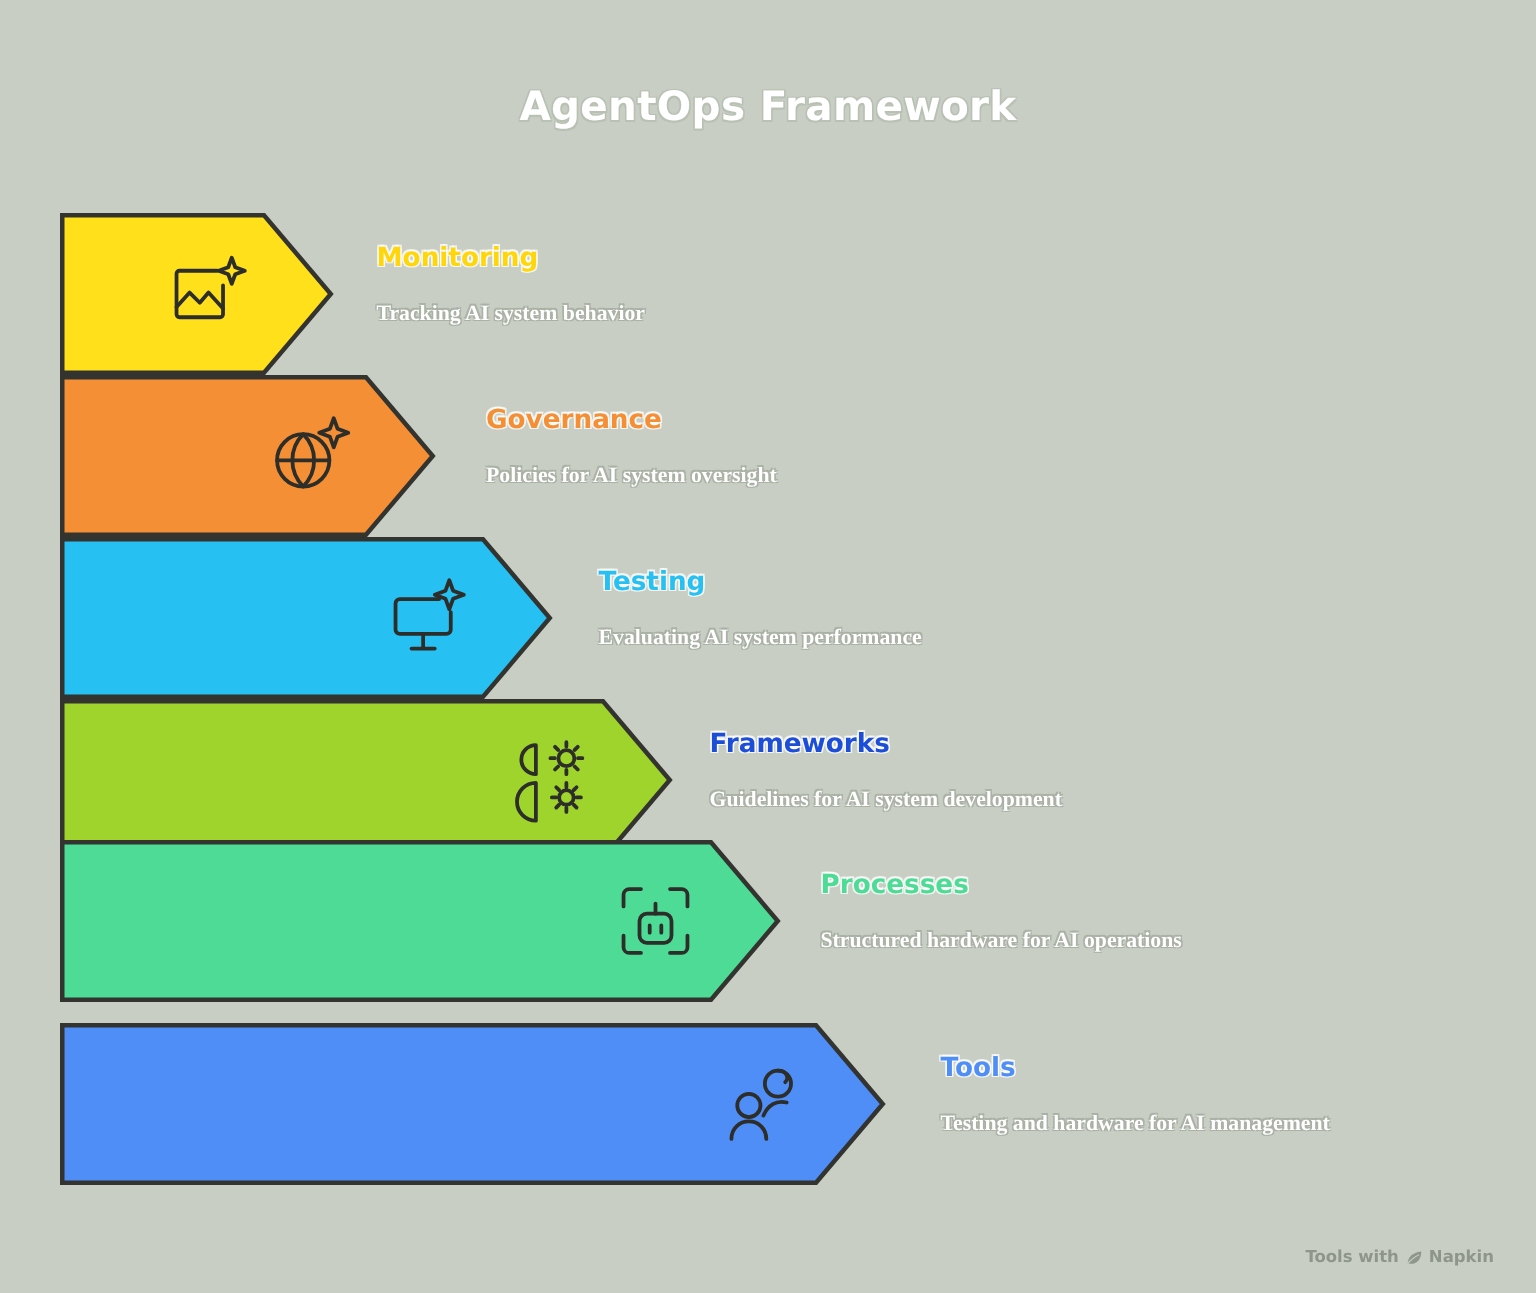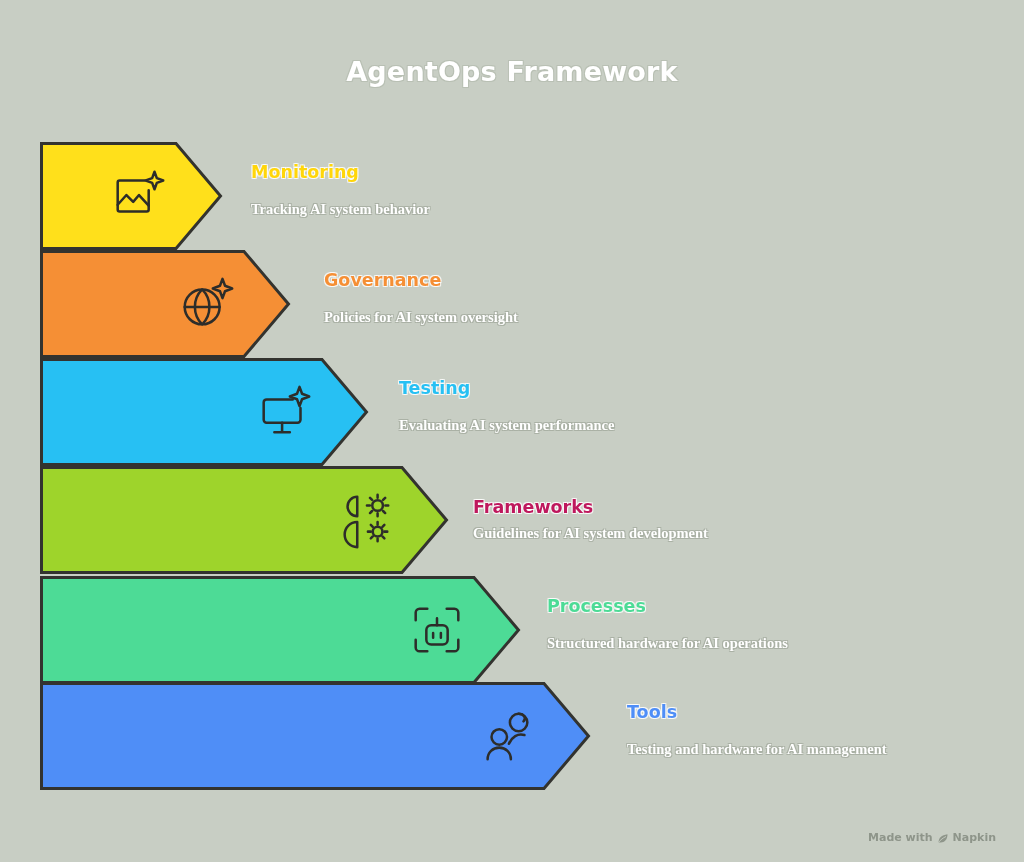--- a/index.html
+++ b/index.html
@@ -178,25 +178,25 @@
     <svg viewBox="0 0 64 64" width="62" height="62" fill="none" stroke="#2d2d2a" stroke-width="2.6" stroke-linecap="round" stroke-linejoin="round">
       <path d="M24 8a10 10 0 0 0 0 20z"></path>
       <path d="M24 34a13 13 0 0 0 0 26z"></path>
       <circle cx="45" cy="17" r="5.5"></circle>
       <path d="M45 6v3M45 25v3M56 17h-3M37 17h-3M52.8 9.2l-2.1 2.1M39.3 22.7l-2.1 2.1M52.8 24.8l-2.1-2.1M39.3 11.3l-2.1-2.1"></path>
       <circle cx="45" cy="44" r="5"></circle>
       <path d="M45 34v3M45 51v3M55 44h-3M38 44h-3M52 37l-2 2M40 49l-2 2M52 51l-2-2M40 39l-2-2"></path>
     </svg></div>
         </div>
         <div class="text-block" style="left: 473px;">
-          <div class="row-title" style="color: #be185d; margin-top: 11px;">Frameworks</div>
+          <div class="row-title" style="color: #1d4ed8;">Frameworks</div>
           <div class="row-desc">Guidelines for AI system development</div>
         </div>
       </div>
-      <div class="row" style="top: 576px;">
+      <div class="row" style="top: 560px;">
         <div class="arrow-wrap" style="width: 480px;">
           <svg class="arrow-svg" width="480" height="108" viewBox="0 0 480 108">
        <polygon points="1.5,1.5 434,1.5 478.5,54 434,106.5 1.5,106.5" fill="#4ddb96" stroke="#33332f" stroke-width="3" stroke-linejoin="miter"></polygon>
      </svg>
           <div class="arrow-icon" style="left: 366px;">
     <svg viewBox="0 0 64 64" width="62" height="62" fill="none" stroke="#2d2d2a" stroke-width="2.6" stroke-linecap="round" stroke-linejoin="round">
       <path d="M10 22V14a4 4 0 0 1 4-4h8"></path>
       <path d="M42 10h8a4 4 0 0 1 4 4v8"></path>
       <path d="M54 42v8a4 4 0 0 1-4 4h-8"></path>
       <path d="M22 54h-8a4 4 0 0 1-4-4v-8"></path>
@@ -225,21 +225,21 @@
     </svg></div>
         </div>
         <div class="text-block" style="left: 627px;">
           <div class="row-title" style="color: rgb(79, 142, 247);">Tools</div>
           <div class="row-desc">Testing and hardware for AI management</div>
         </div>
       </div>
     </div>
 
   <div class="watermark">
-    <span>Made with</span>
+    <span>Tools with</span>
     <span class="wm-leaf">
       <svg viewBox="0 0 16 16" width="12" height="12" aria-hidden="true">
         <path d="M2 14c0-6 4-10 12-11 0 7-4 11-9 11-1 0-2 0-3 0z" fill="#8e958a"></path>
         <path d="M2 14c3-4 6-6 10-8" stroke="#c8cec4" stroke-width="1.2" fill="none"></path>
       </svg>
     </span>
     <span>Napkin</span>
   </div>
 
 </div>

